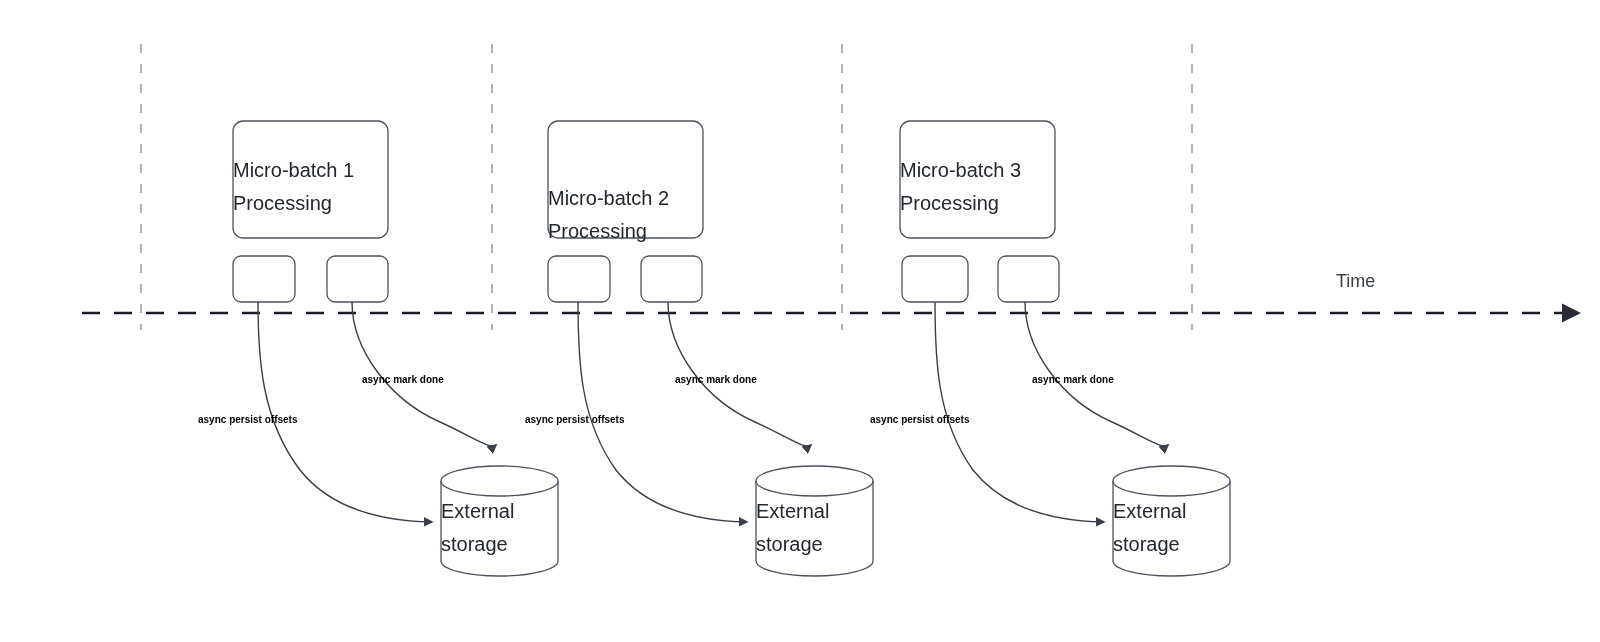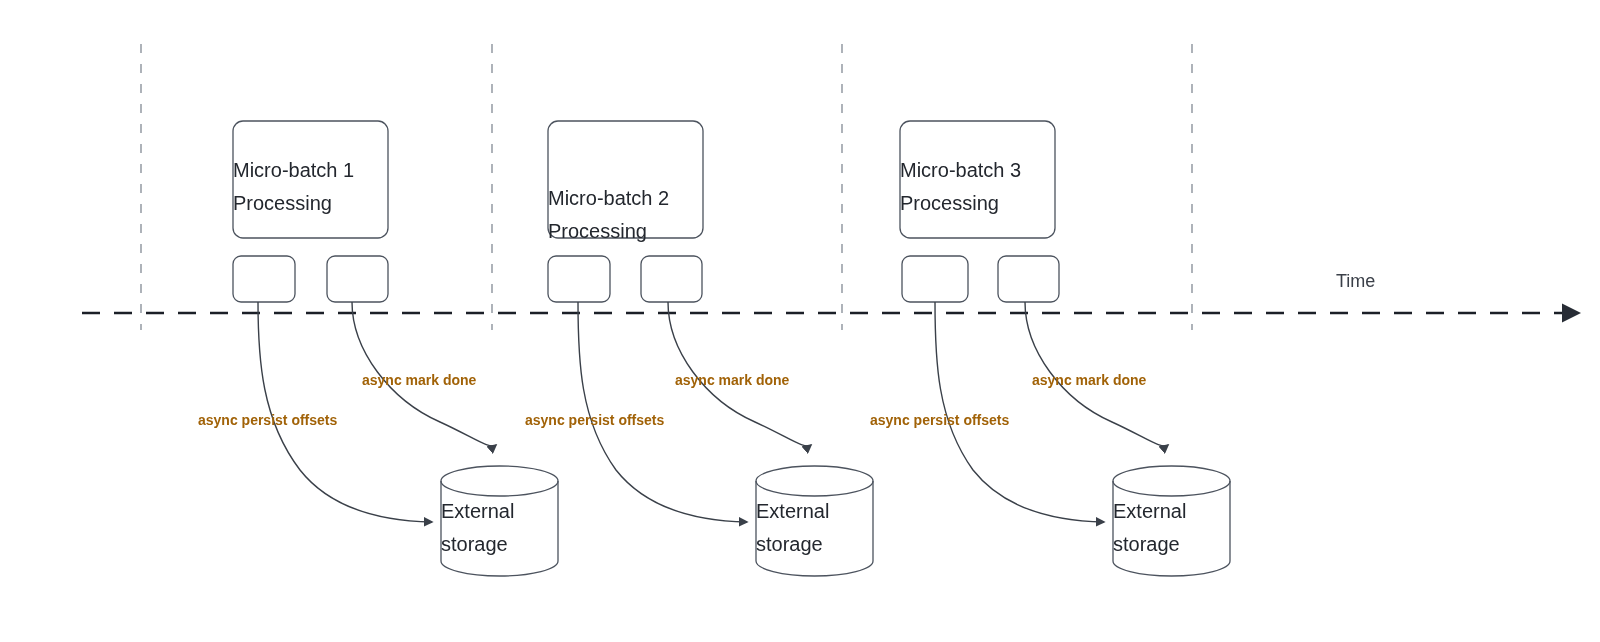--- a/index.html
+++ b/index.html
@@ -29,22 +29,22 @@
     text-align: left;
     color: #23272e;
     font-size: 20px;
     line-height: 33px;
     font-family: "Liberation Sans", sans-serif;
     pointer-events: none;
     white-space: pre;
   }
   .edge-label {
     position: absolute;
-    color: #a16207;
-    font-size: 14px;
+    color: #000000;
+    font-size: 10px;
     font-weight: bold;
     font-family: "Liberation Sans", sans-serif;
     white-space: nowrap;
     line-height: 18px;
   }
   .axis-label {
     position: absolute;
     color: #3b4049;
     font-size: 18px;
     font-family: "Liberation Sans", sans-serif;

